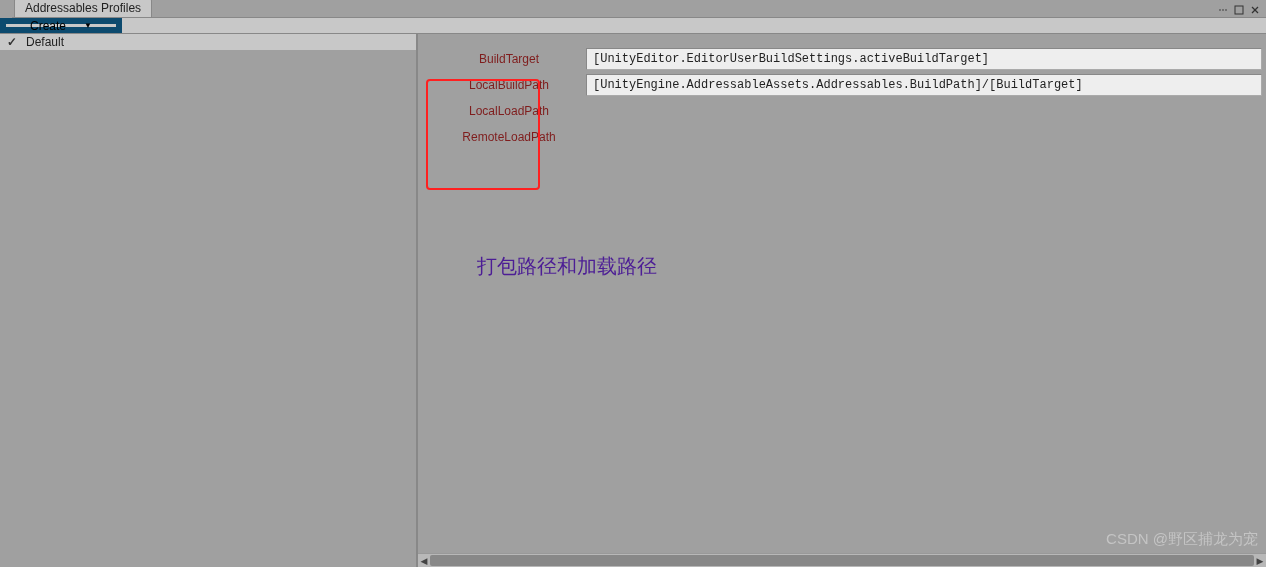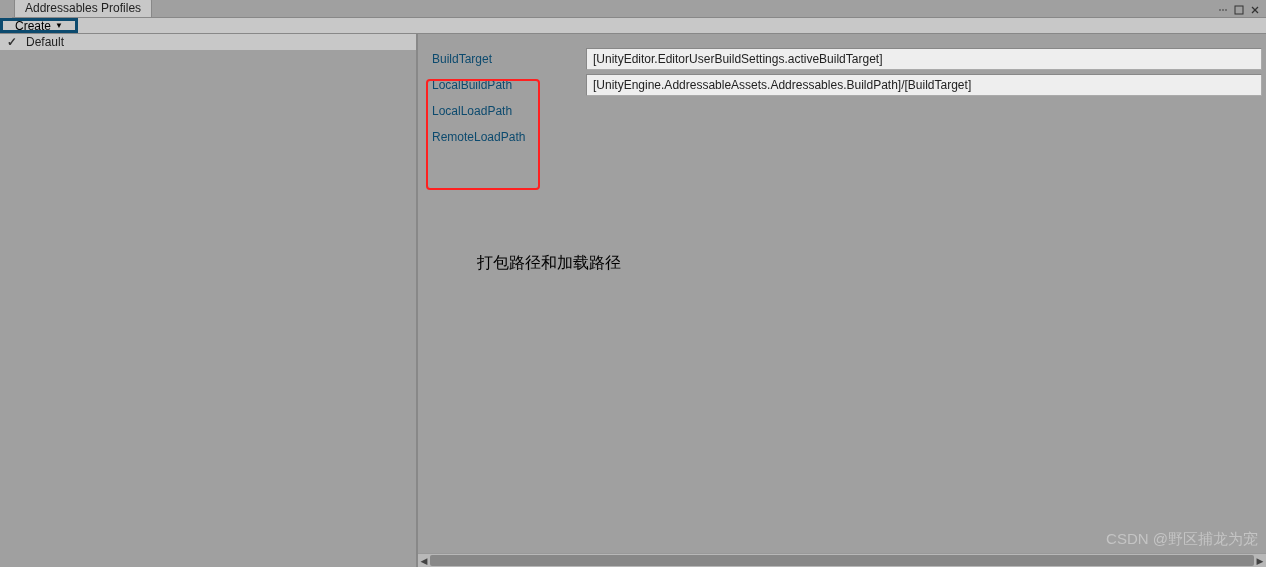--- a/index.html
+++ b/index.html
@@ -4,39 +4,39 @@
   <style>
     * { box-sizing: border-box; margin: 0; padding: 0; font-family: Arial, sans-serif; font-size: 12px; }
     body { width: 1266px; height: 567px; background: #a0a0a0; overflow: hidden; position: relative; }
     
     .tab-bar { height: 18px; background: #a0a0a0; display: flex; align-items: flex-end; border-bottom: 1px solid #888; margin-left: 12px; }
     .tab { background: #c8c8c8; padding: 2px 10px; border: 1px solid #888; border-bottom: none; border-radius: 3px 3px 0 0; margin-left: 2px; color: #222; }
     .window-controls { margin-left: auto; display: flex; gap: 2px; padding-right: 4px; align-items: center; }
     .win-icon { width: 14px; height: 14px; display: flex; align-items: center; justify-content: center; color: #333; cursor: pointer; }
     
     .toolbar { height: 16px; background: #c8c8c8; border-bottom: 1px solid #888; display: flex; align-items: center; }
-    .toolbar-btn { padding: 1px 12px; border: 3px solid #0c4a6e; background: #c8c8c8; display: flex; align-items: center; gap: 4px; cursor: pointer; height: 15px; }
+    .toolbar-btn { padding: 1px 24px; border: 6px solid #0c4a6e; background: #c8c8c8; display: flex; align-items: center; gap: 18px; cursor: pointer; height: 15px; }
     .dropdown-arrow { font-size: 8px; }
     
     .main-area { display: flex; height: calc(100% - 34px); }
     
     .sidebar { width: 418px; background: #a0a0a0; border-right: 2px solid #888; }
     .sidebar-item { display: flex; align-items: center; padding: 1px 4px; background: #c8c8c8; color: #222; }
     .check-icon { width: 16px; text-align: center; color: #333; font-weight: bold; }
     .sidebar-label { padding-left: 6px; }
     
     .content { flex: 1; background: #a0a0a0; padding: 14px 4px 0 10px; position: relative; display: flex; flex-direction: column; }
     .field-row { display: flex; align-items: center; height: 22px; margin-bottom: 4px; }
-    .field-label { width: 158px; padding-left: 4px; color: #0c4a6e; }
-    .field-input { flex: 1; background: #eeeeee; border: 1px solid #aaa; border-top-color: #888; border-left-color: #888; padding: 10px 6px; color: #222; height: 18px; }
+    .field-label { width: 158px; padding-left: 4px; color: #7f1d1d; text-align: center; }
+    .field-input { flex: 1; background: #eeeeee; border: 1px solid #aaa; border-top-color: #888; border-left-color: #888; padding: 10px 6px; color: #222; height: 18px; font-family: Liberation Mono, monospace; }
     
     .highlight-box { position: absolute; border: 2px solid #ff2020; border-radius: 4px; pointer-events: none; }
     .hb1 { left: 426px; top: 79px; width: 114px; height: 111px; }
     
-    .annotation { position: absolute; color: #000000; font-size: 16px; left: 477px; top: 253px; }
+    .annotation { position: absolute; color: #4c1d95; font-size: 20px; left: 477px; top: 253px; }
     
     .watermark { position: absolute; right: 8px; bottom: 18px; color: rgba(220,220,220,0.6); font-size: 15px; }
     
     .scrollbar-h { position: absolute; bottom: 0; left: 0; right: 0; height: 14px; background: #b8b8b8; border-top: 1px solid #999; }
     .scroll-thumb-h { position: absolute; left: 12px; top: 1px; right: 12px; height: 11px; background: #888; border-radius: 2px; }
     .scroll-arrow { position: absolute; top: 0; width: 12px; height: 14px; display: flex; align-items: center; justify-content: center; color: #444; font-size: 9px; }
     .sa-left { left: 0; }
     .sa-right { right: 0; }
   </style>
 </head>

